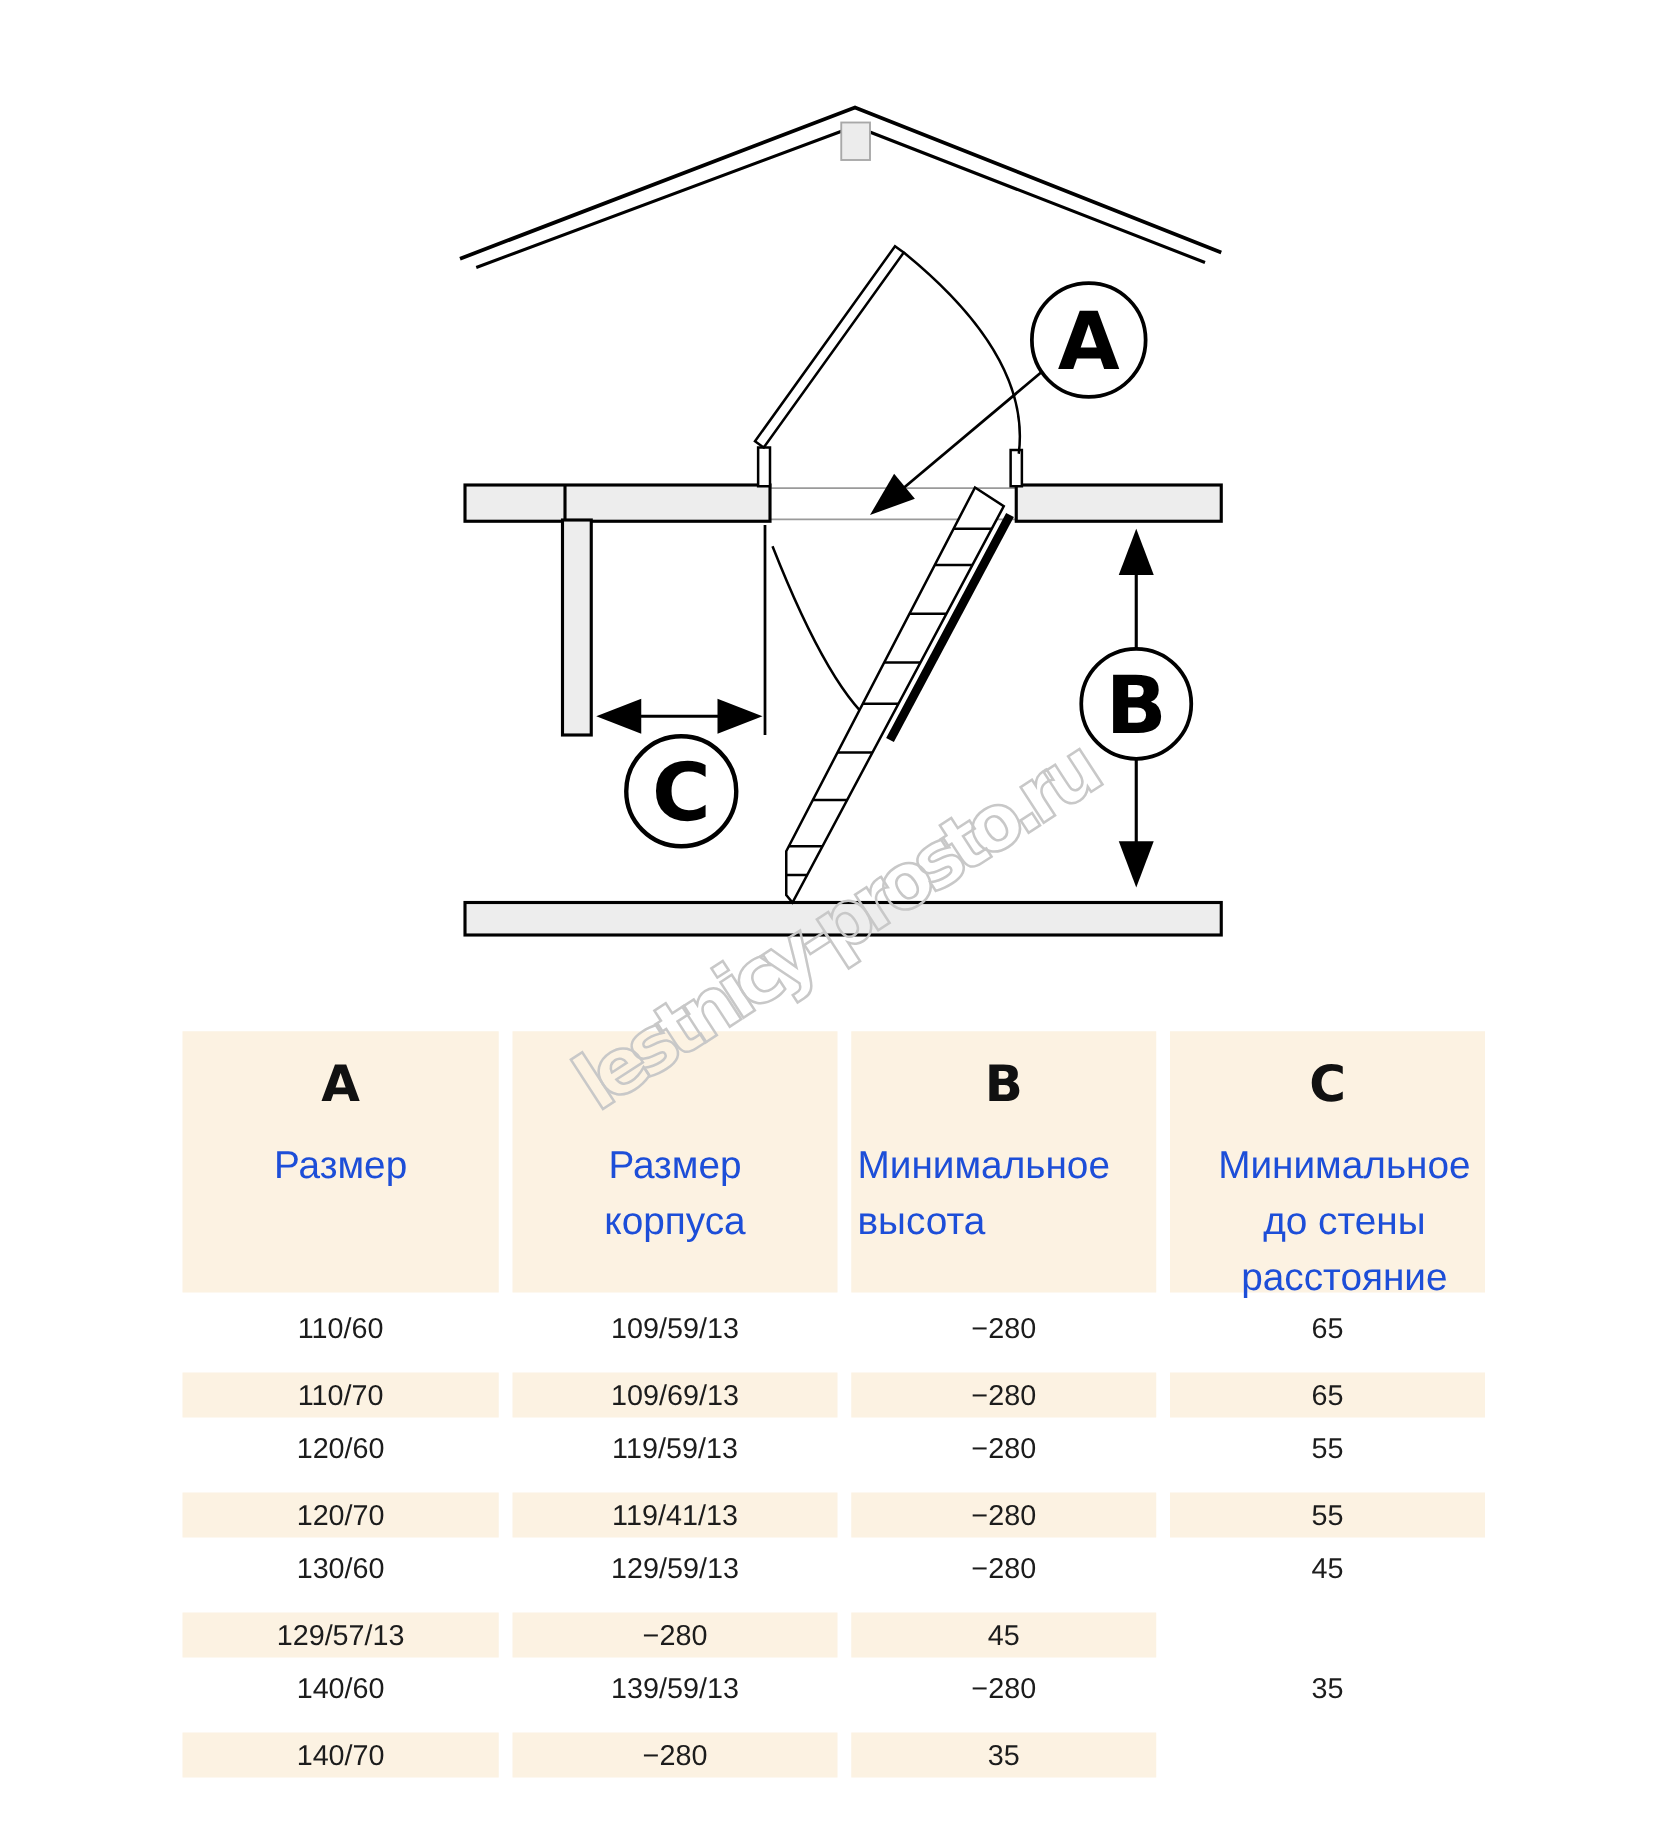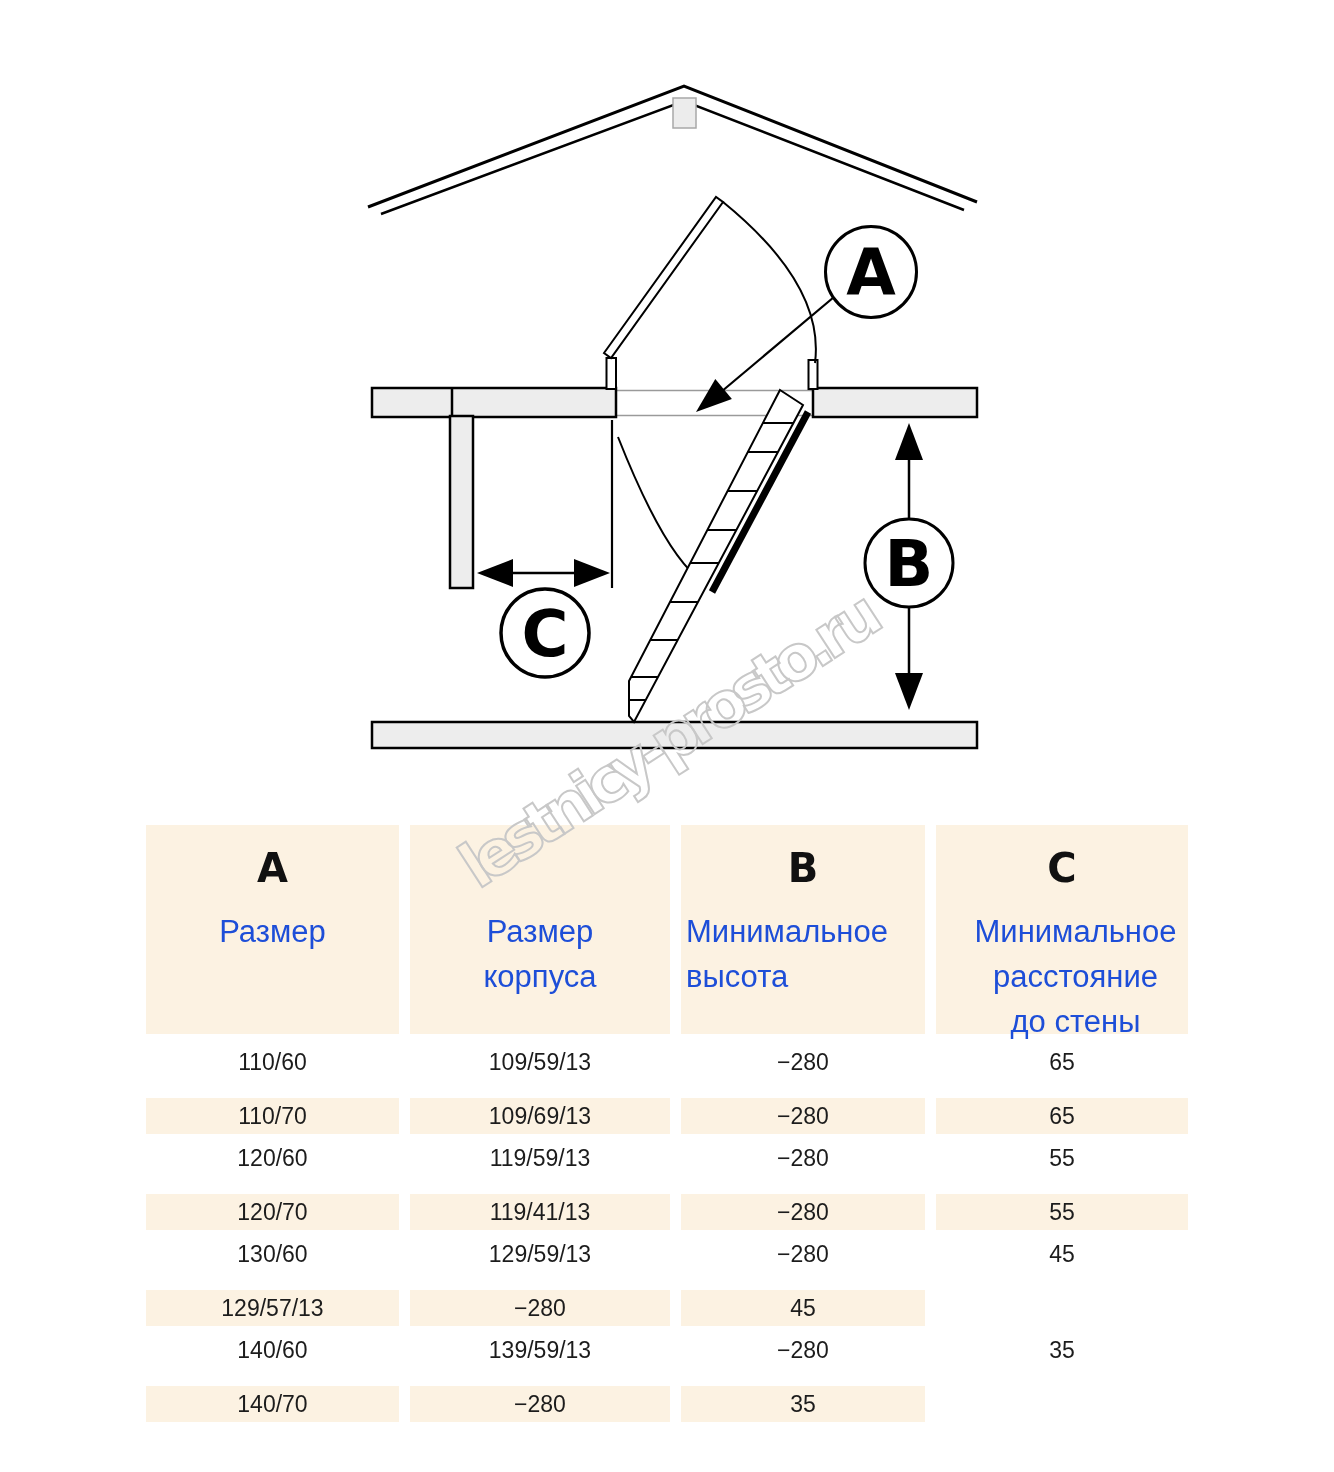--- a/index.html
+++ b/index.html
@@ -107,22 +107,22 @@
         <div class="hletter">B</div>
         <div class="hsub">
           <div>Минимальное</div>
           <div>высота</div>
         </div>
       </div>
       <div class="hcell align-left-pad">
         <div class="hletter">C</div>
         <div class="hsub">
           <div>Минимальное</div>
+          <div>до стены</div>
           <div>расстояние</div>
-          <div>до стены</div>
         </div>
       </div>
     </div>
 
     <div class="tbody">
       <div class="trow">
         <div class="tcell">110/60</div>
         <div class="tcell">109/59/13</div>
         <div class="tcell">−280</div>
         <div class="tcell">65</div>

